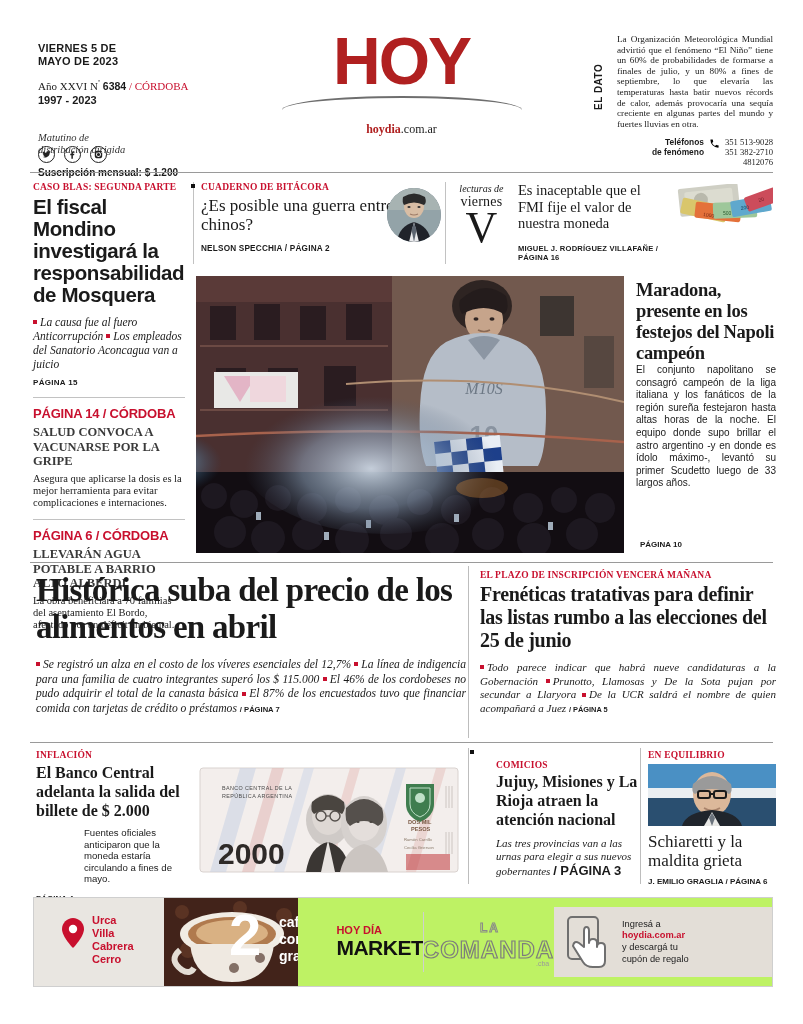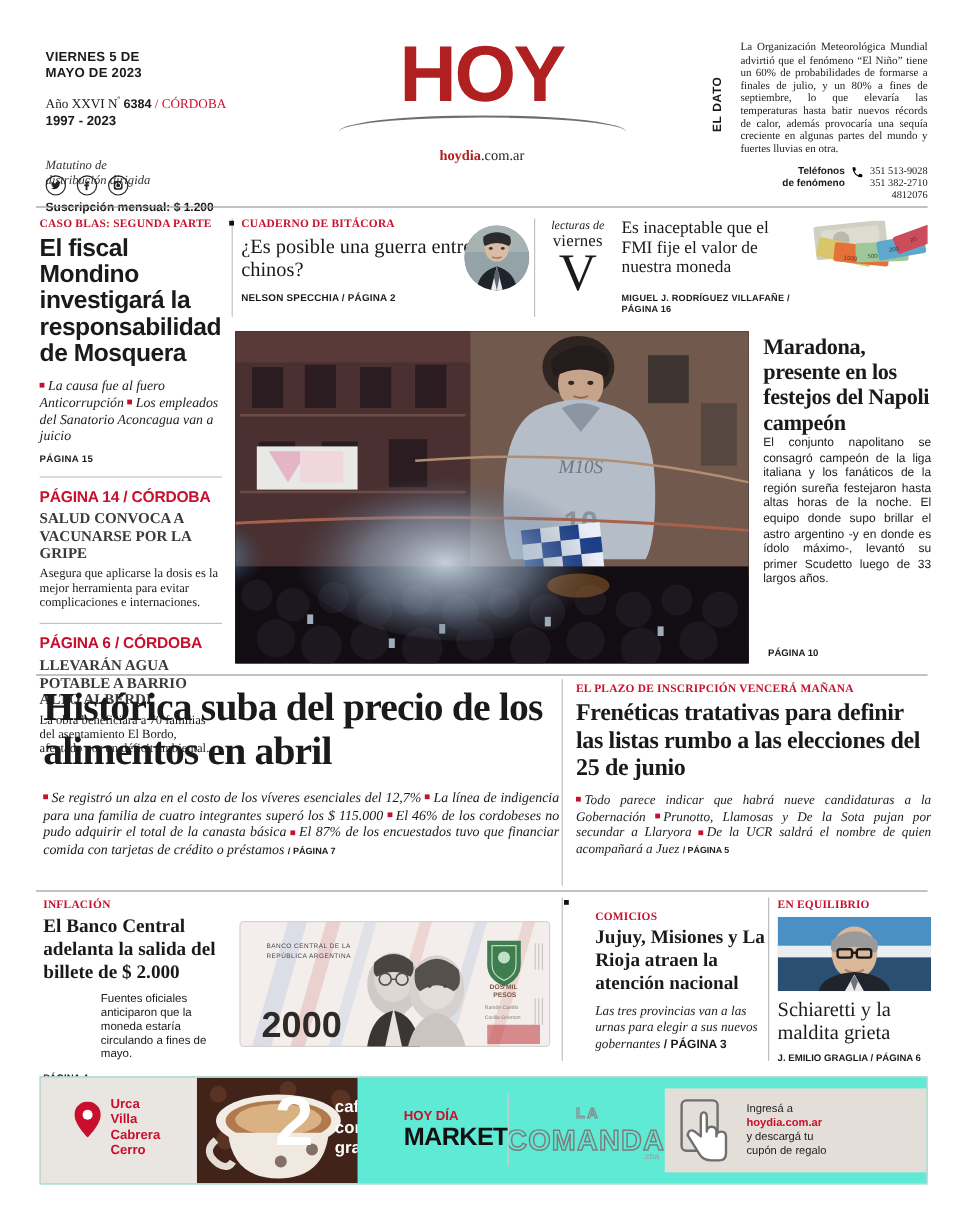--- a/index.html
+++ b/index.html
@@ -118,30 +118,30 @@
   .b1-hd { font-family:"Liberation Serif", serif; font-weight:bold; font-size:16px; line-height:19px; margin-top:3px;}
   .b1-body { font-family:"Liberation Sans", sans-serif; font-size:9.6px; line-height:11.6px; margin-top:7px;margin-left:48px;}
   .b1-pg { font-family:"Liberation Sans", sans-serif; font-weight:bold; font-size:8px; margin-top:9px;}
 
   .bill { position:absolute; left:196px; top:760px; width:266px; height:120px;}
 
   .vsep-b1 { position:absolute; left:468px; top:748px; height:136px; border-left:1px solid #bdbdbd;}
   .b2 { position:absolute; left:496px; top:750px; width:152px;margin-top:10px;}
   .b2-hd { font-family:"Liberation Serif", serif; font-weight:bold; font-size:16px; line-height:19px; margin-top:2px;}
   .b2-body { font-style:italic; font-size:11px; line-height:13.4px; margin-top:8px;}
-  .b2-body .pg { font-family:"Liberation Sans", sans-serif; font-weight:bold; font-style:normal; font-size:10px;}
+  .b2-body .pg { font-family:"Liberation Sans", sans-serif; font-weight:bold; font-style:normal; font-size:13px;}
 
   .vsep-b2 { position:absolute; left:640px; top:748px; height:136px; border-left:1px solid #bdbdbd;}
   .b3 { position:absolute; left:648px; top:750px; width:128px;}
   .b3-pic { width:128px; height:62px; margin-top:4px; overflow:hidden; }
   .b3-hd { font-family:"Liberation Serif", serif; font-size:17px; line-height:19px; margin-top:6px;}
   .b3-by { font-family:"Liberation Sans", sans-serif; font-weight:bold; font-size:8px; margin-top:7px;}
 
   
-  .ad { position:absolute; left:33px; top:897px; width:740px; height:90px; border:1px solid #cfcfcf; background:#5eead4;
+  .ad { position:absolute; left:33px; top:897px; width:740px; height:90px; border:1px solid #cfcfcf; background:#bef264;
         display:flex; align-items:stretch; }
   .ad-left { width:350px; position:relative; overflow:hidden; background:#e9e6e1;}
   .pin { position:absolute; left:28px; top:20px; width:22px; height:30px;}
   .ad-loc { position:absolute; left:58px; top:16px; font-family:"Liberation Sans", sans-serif; font-weight:bold;
             color:#c8102e; font-size:11px; line-height:13px;}
   .coffee { position:absolute; left:130px; top:0; width:220px; height:88px; }
   .big2 { position:absolute; left:195px; top:8px; font-family:"Liberation Sans", sans-serif; font-weight:bold;
           font-size:58px; color:#fff; line-height:58px;}
   .ad-free { position:absolute; left:245px; top:16px; font-family:"Liberation Sans", sans-serif; font-weight:bold;
              color:#fff; font-size:14px; line-height:17px;}

